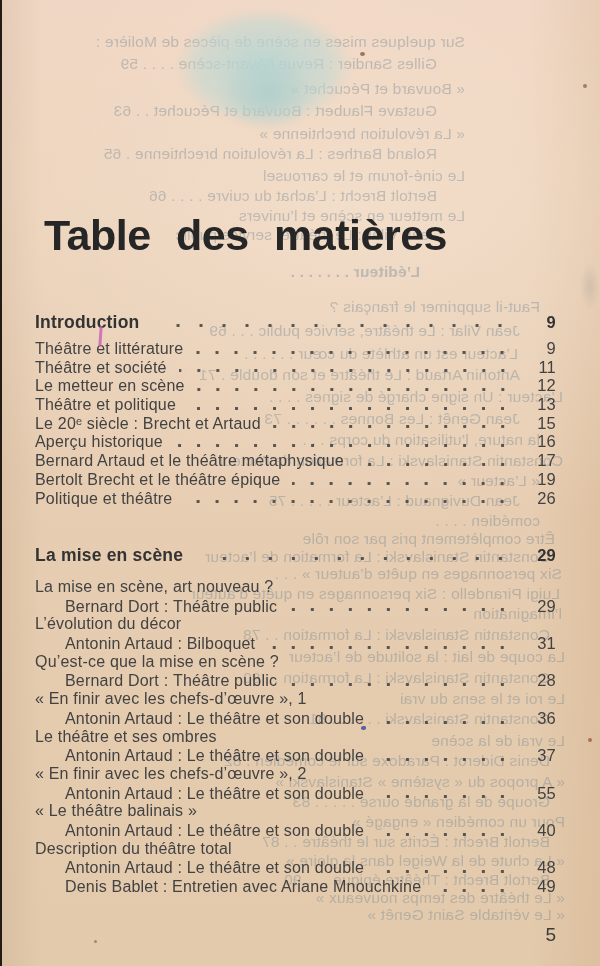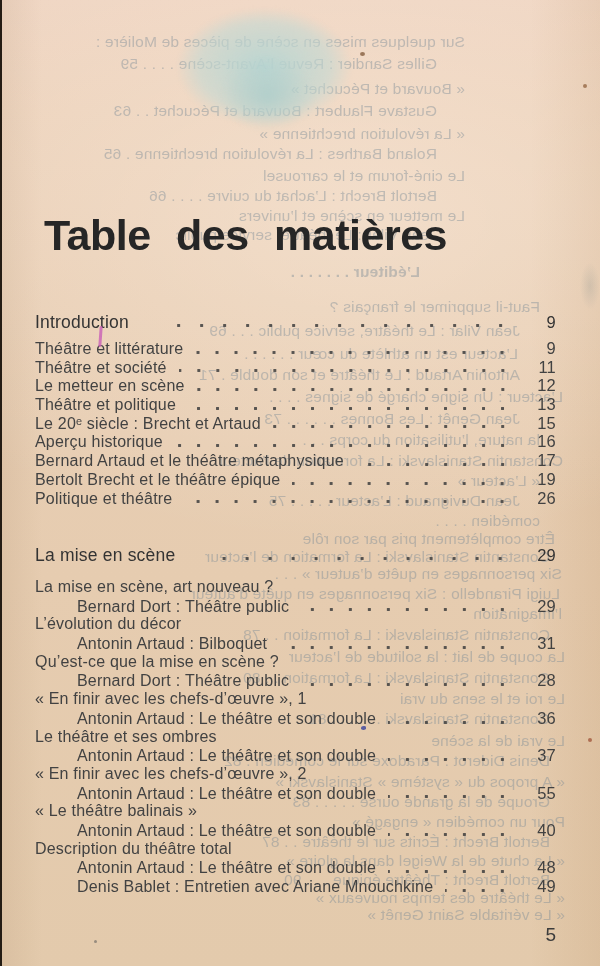--- a/index.html
+++ b/index.html
@@ -25,31 +25,31 @@
   
   .ghost{position:absolute;inset:0;transform:scaleX(-1);
     color:rgba(121,139,149,0.42);font-size:15.5px;letter-spacing:.2px;pointer-events:none;}
   .ghost .gline{position:absolute;white-space:nowrap;}
 
   .title{position:absolute;left:32px;top:199px;margin:12px;
     font-size:43px;font-weight:700;letter-spacing:-0.5px;word-spacing:14px;color:#262626;}
 
   .toc-block{position:absolute;left:35px;width:521px;}
   .trow{display:flex;align-items:baseline;height:18.7px;font-size:16px;letter-spacing:.2px;}
-  .trow.head{font-weight:400;font-size:17.5px;color:#333;}
+  .trow.head{font-weight:700;font-size:17.5px;color:#333;}
   .t{white-space:nowrap;}
   .leader{flex:1;align-self:flex-end;height:5px;margin:0 8px 3px 12px;
     background-image:radial-gradient(circle, rgba(62,62,62,0.85) 1.4px, rgba(62,62,62,0) 1.6px);
     background-size:19px 5px;background-repeat:repeat-x;background-position:right center;}
   .head .leader{background-size:23px 5px;margin-left:30px;}
   .pg{width:36px;text-align:right;flex:none;font-size:16.5px;}
   .entry2 .topic{height:18.7px;font-size:16px;letter-spacing:.2px;white-space:nowrap;}
   .entry2 .authorline{display:flex;align-items:baseline;height:18.7px;padding-left:30px;font-size:16px;letter-spacing:.2px;}
   .work{white-space:nowrap;}
-  .author{white-space:pre;margin-left:12px;}
+  .author{white-space:pre;}
   #intro-head{top:312px;} #intro-list{top:339px;}
   #mise-head{top:545px;}  #mise-list{top:578px;}
 
   .folio{position:absolute;top:924px;left:532px;width:24px;text-align:right;
     font-size:19px;color:#3c3c3c;}
 
   .pen-mark{position:absolute;left:99px;top:326px;width:2.5px;height:21px;
     background:#c95fb6;opacity:.8;transform:rotate(4deg);border-radius:2px;}
   .ink-dot{position:absolute;left:361px;top:726px;width:5px;height:4px;
     background:#2c3a9c;border-radius:60% 40% 50% 50%;opacity:.75;}

